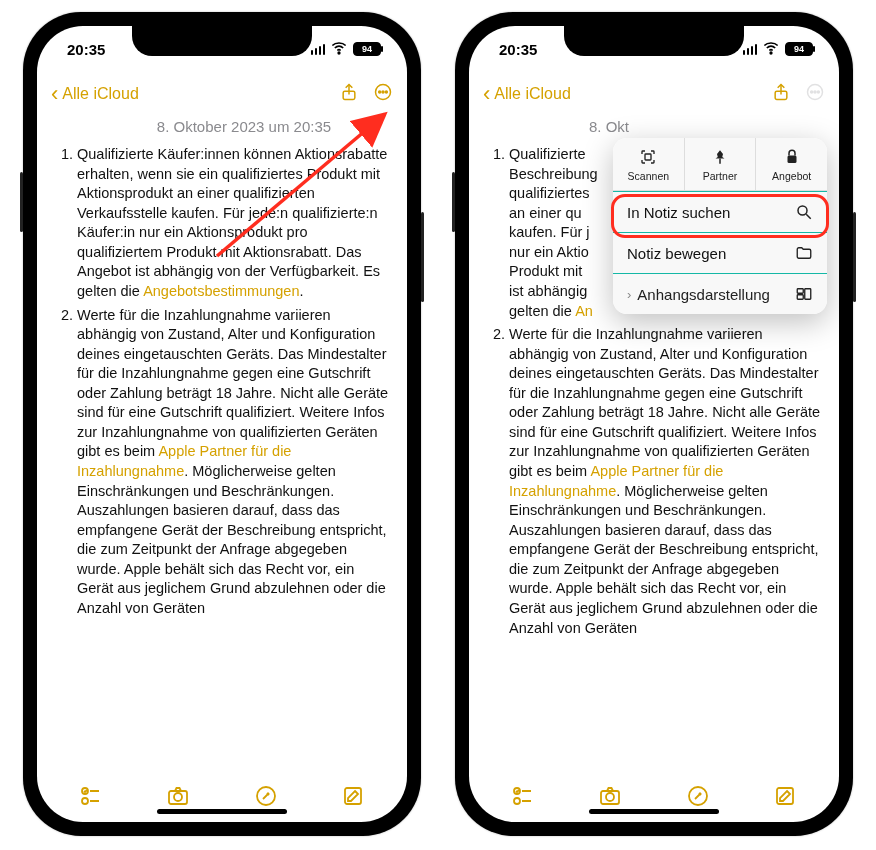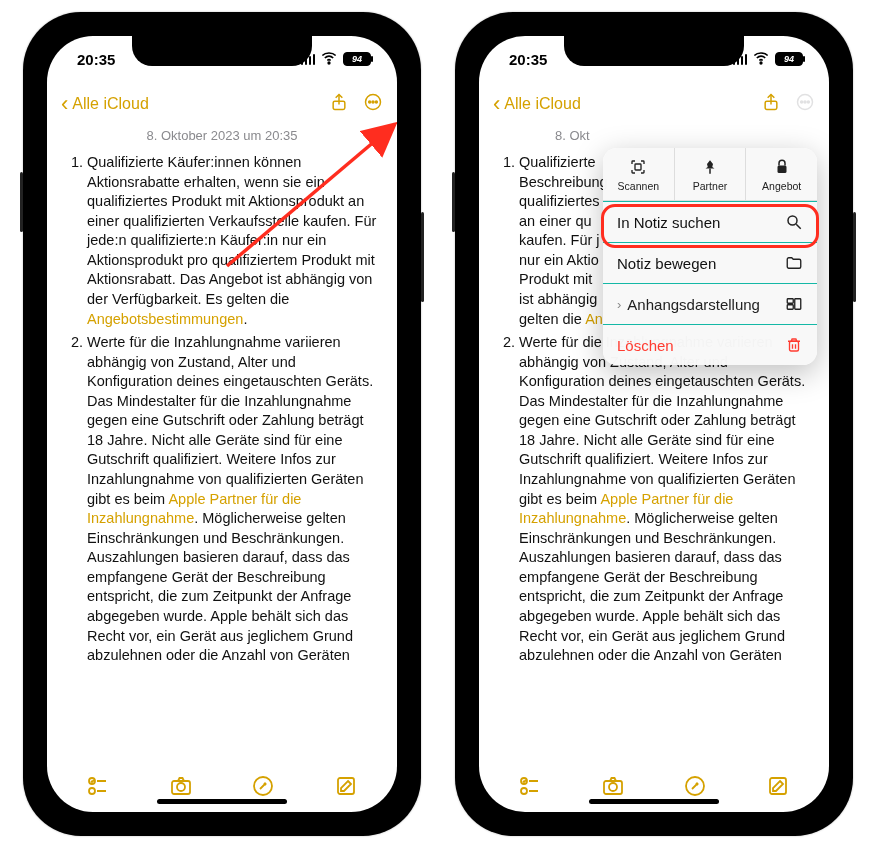--- a/index.html
+++ b/index.html
@@ -7,21 +7,21 @@
     background: #fff;
     font-family: -apple-system, "Helvetica Neue", Helvetica, Arial, sans-serif;
     width: 876px; height: 850px;
     display: flex; gap: 34px; align-items: flex-start; justify-content: center;
     padding: 12px 8px;
   }
   .phone {
     width: 398px; height: 824px;
     background: #000;
     border-radius: 58px;
-    padding: 24px;
+    padding: 14px;
     position: relative;
     box-shadow: 0 0 2px rgba(0,0,0,.3);
   }
   .phone::before, .phone::after {
     content: ""; position: absolute; background: #222; border-radius: 4px;
   }
   .phone::before { width: 3px; height: 60px; left: -3px; top: 160px; }
   .phone::after  { width: 3px; height: 90px; right: -3px; top: 200px; }
   .screen {
     width: 100%; height: 100%;
@@ -43,31 +43,31 @@
     position: relative; z-index: 40;
   }
   .status-right { display: flex; align-items: center; gap: 4px; }
   .sig { display: inline-flex; gap: 1.5px; align-items: flex-end; }
   .sig i { display:inline-block; width:2.5px; background:#000; border-radius:1px;}
   .sig i:nth-child(1){height:5px}.sig i:nth-child(2){height:7px}.sig i:nth-child(3){height:9px}.sig i:nth-child(4){height:11px}
   .wifi { font-size: 13px; }
   .batt-pill {
     display:inline-flex; align-items:center; justify-content:center;
     width:28px; height:14px; border:1.5px solid #000; border-radius:4px;
-    font-size:9px; font-weight:700; background:#000; color:#fff; position:relative;font-style:italic;
+    font-size:9px; font-weight:700; background:#000; color:#fff; position:relative;
   }
   .batt-pill::after{content:"";position:absolute;right:-3px;top:3px;width:2px;height:6px;background:#000;border-radius:1px;}
   .nav-bar {
     height: 44px; display:flex; align-items:center; justify-content:space-between;
     padding: 0 14px; color:#d5a100;
   }
   .back-btn { display:flex; align-items:center; gap:4px; font-size:16px; }
   .chev-left { font-size:22px; line-height:1; }
   .nav-actions { display:flex; align-items:center; gap:14px; }
-  .timestamp { text-align:center; font-size:13px; color:#8a8a8e; margin-top:2px; }
+  .timestamp { text-align:center; font-size:15px; color:#8a8a8e; margin-top:2px;margin-left:44px; }
   .content {
     flex:1; overflow:hidden; padding: 10px 18px 0 18px;
     font-size:14.5px; line-height:1.35; color:#111;
   }
   ol { padding-left: 22px; }
   ol li { margin-bottom: 4px; }
   .lnk { color:#d5a100; }
   .toolbar {
     height: 52px; display:flex; align-items:center; justify-content:space-around;
     padding: 0 10px; color:#d5a100;
@@ -380,29 +380,17 @@
             <span>Anhangsdarstellung</span>
           </span>
         <span class="row-ico">
             <svg class="pop-ico" viewBox="0 0 24 24" fill="none" stroke="#222" stroke-width="1.8">
               <rect x="3" y="5" width="8" height="6" rx="1"></rect>
               <rect x="3" y="13" width="8" height="6" rx="1"></rect>
               <rect x="13" y="5" width="8" height="14" rx="1"></rect>
             </svg>
           </span>
       </div>
-      <div class="popup-row danger">
-        <span>Löschen</span>
-        <span class="row-ico">
-            <svg class="pop-ico" viewBox="0 0 24 24" fill="none" stroke="#ff3b30" stroke-width="1.8">
-              <path d="M4 7h16"></path>
-              <path d="M9 7V5a1 1 0 011-1h4a1 1 0 011 1v2"></path>
-              <rect x="6" y="7" width="12" height="13" rx="2"></rect>
-              <line x1="10" y1="11" x2="10" y2="17"></line>
-              <line x1="14" y1="11" x2="14" y2="17"></line>
-            </svg>
-          </span>
-      </div>
     </div>
 
     <div class="highlight" style="top:168px; right:10px; width:218px; height:44px;"></div>
   </div>
 </div>
 
 </body></html>

